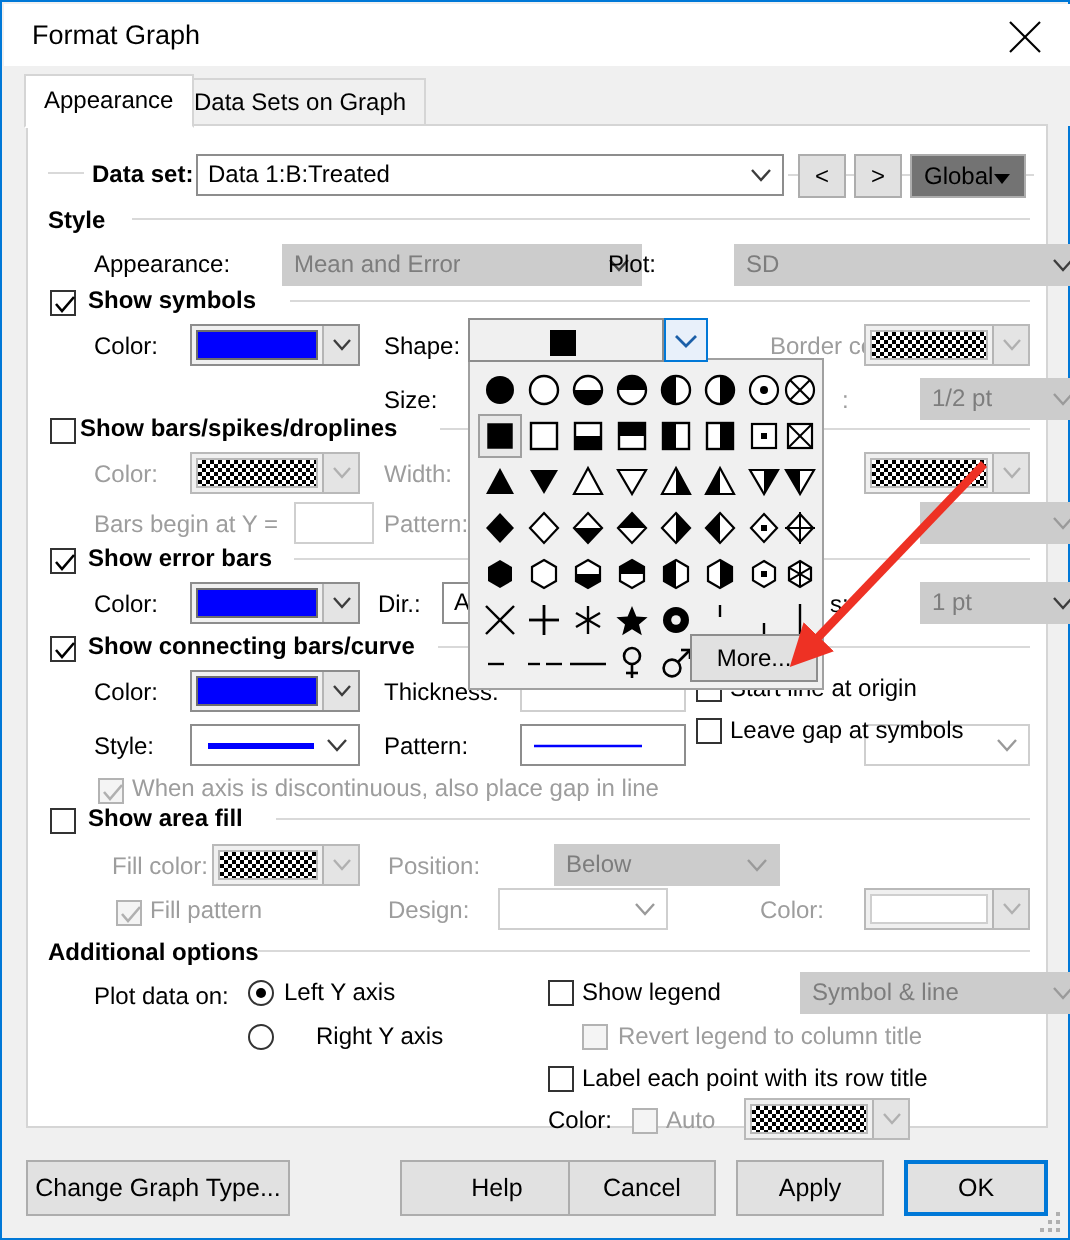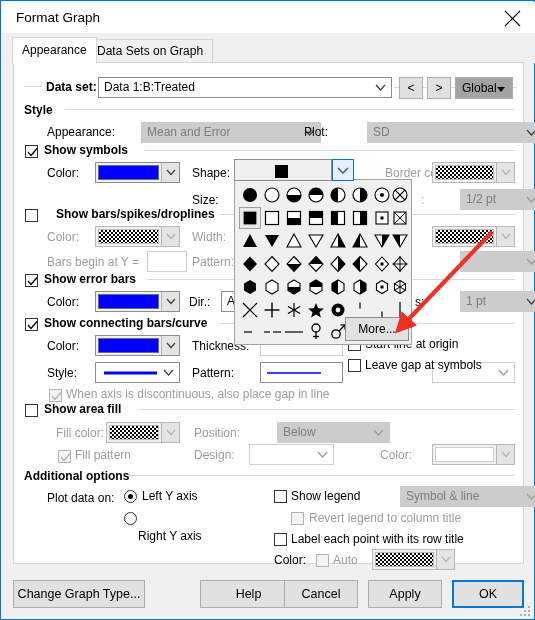--- a/index.html
+++ b/index.html
@@ -132,21 +132,21 @@
   }
   .tfield.dis{border-color:#cfcfcf;}
   
   .smallbtn{
     position:absolute;height:22px;
     background:#e1e1e1;border:1px solid #adadad;box-sizing:border-box;
     text-align:center;font-size:12px;line-height:20px;cursor:pointer;color:#000;
   }
   .globalbtn{
     position:absolute;height:22px;
-    background:#a3a3a3;border:1px solid #adadad;box-sizing:border-box;
+    background:#737373;border:1px solid #adadad;box-sizing:border-box;
     font-size:12px;line-height:20px;cursor:pointer;color:#000;
   }
   .globalbtn .t{position:absolute;left:6px;top:0;}
   .globalbtn .tri{position:absolute;right:7px;top:9px;
      width:0;height:0;border-left:4px solid transparent;border-right:4px solid transparent;border-top:5px solid #000;}
   
   .palette{
     position:absolute;left:233px;top:178px;width:178px;height:166px;
     background:#f0f0f0;border:1px solid #a0a0a0;box-sizing:border-box;z-index:40;
   }
@@ -282,21 +282,21 @@
     <div class="combo dis" style="left:418px;top:126px;width:83px;">
       <div class="txt">1/2 pt</div>
       <div class="arrow">
         <svg class="chev" width="17" height="19" viewBox="0 0 17 19">
             <path d="M4 7 L8.5 12 L13 7" fill="none" stroke="#9a9a9a" stroke-width="1.2"></path>
           </svg>
       </div>
     </div>
 
     <div class="cb" style="left:11px;top:146px;"></div>
-    <div class="lbl bold" style="left:42px;top:144px;">Show bars/spikes/droplines</div>
+    <div class="lbl bold" style="left:26px;top:144px;">Show bars/spikes/droplines</div>
     <div class="grp-line" style="left:206px;top:151px;width:295px;"></div>
     <div class="lbl dim" style="left:33px;top:167px;">Color:</div>
     <div class="colorbox dis" style="left:81px;top:163px;width:85px;">
       <div class="swatch checker"></div>
       <div class="drop">
         <svg class="chev" width="18" height="19" viewBox="0 0 18 19">
             <path d="M5 7 L9 11.5 L13 7" fill="none" stroke="#b0b0b0" stroke-width="1.2"></path>
           </svg>
       </div>
     </div>
@@ -458,21 +458,21 @@
 
     <div class="lbl bold" style="left:10px;top:406px;">Additional options</div>
     <div class="grp-line" style="left:115px;top:412px;width:386px;"></div>
 
     <div class="lbl" style="left:33px;top:428px;">Plot data on:</div>
     <div class="rb" style="left:110px;top:427px;">
         <span class="dot"></span>
       </div>
     <div class="lbl" style="left:128px;top:426px;">Left Y axis</div>
     <div class="rb" style="left:110px;top:449px;"></div>
-    <div class="lbl" style="left:124px;top:448px;margin-top:18px;">Right  Y axis</div>
+    <div class="lbl" style="left:144px;top:448px;">Right  Y axis</div>
 
     <div class="cb" style="left:260px;top:427px;"></div>
     <div class="lbl" style="left:277px;top:426px;">Show legend</div>
     <div class="combo dis" style="left:358px;top:423px;width:143px;">
       <div class="txt">Symbol &amp; line</div>
       <div class="arrow">
         <svg class="chev" width="17" height="19" viewBox="0 0 17 19">
             <path d="M4 7 L8.5 12 L13 7" fill="none" stroke="#9a9a9a" stroke-width="1.2"></path>
           </svg>
       </div>

